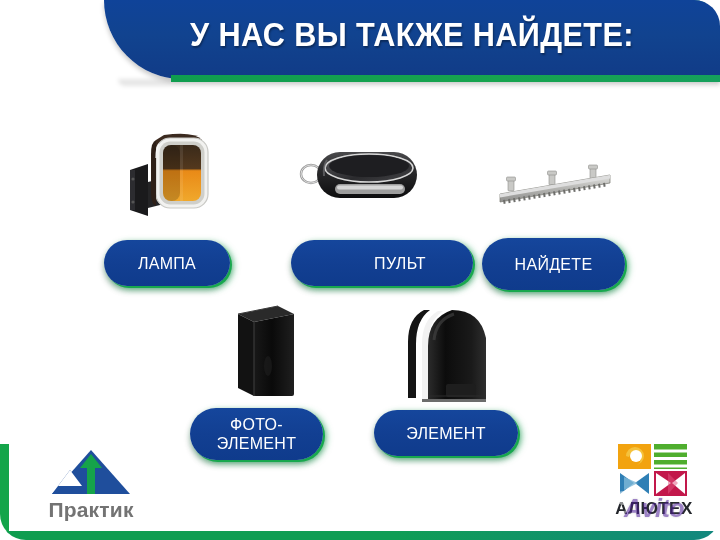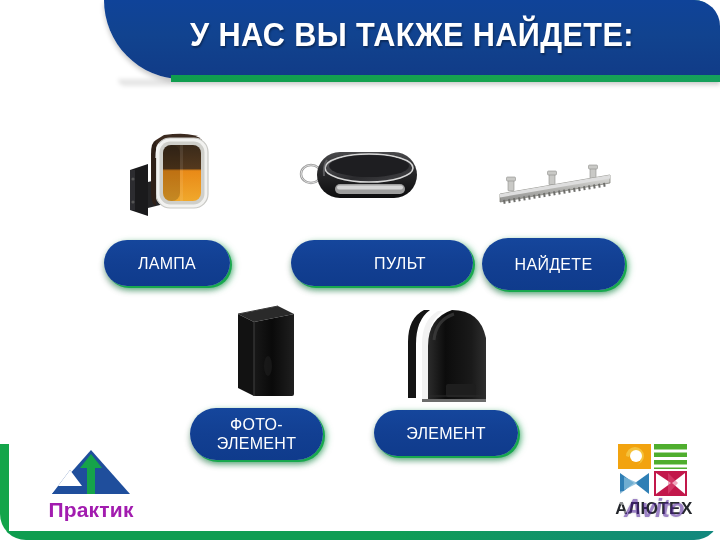--- a/index.html
+++ b/index.html
@@ -51,21 +51,21 @@
   
   #img-rack{left:492px;top:163px;width:130px;height:45px;}
   
   #img-photo{left:220px;top:300px;width:90px;height:102px;}
   
   #img-drive{left:400px;top:300px;width:98px;height:104px;}
 
   
   #logo-praktik{position:absolute;left:30px;top:448px;width:122px;height:78px;}
   #logo-praktik .ptext{position:absolute;left:0;top:50px;width:122px;text-align:center;
-      color:#a21caf;font-size:21px;font-weight:bold;letter-spacing:.2px;}
+      color:#737373;font-size:21px;font-weight:bold;letter-spacing:.2px;}
   #logo-alutech{position:absolute;left:616px;top:443px;width:76px;height:80px;}
   #logo-alutech .atext{position:absolute;left:-4px;top:56px;width:84px;text-align:center;
       color:#23262b;font-size:17px;font-weight:bold;letter-spacing:.5px;}
 
   
   #watermark{position:absolute;left:596px;top:488px;width:124px;height:42px;
       opacity:.55;pointer-events:none;}
   #watermark .wm-text{position:absolute;left:28px;top:6px;color:#4c1d95;font-size:25px;
       font-weight:bold;font-style:italic;letter-spacing:-.5px;
       text-shadow:0 0 2px rgba(120,120,120,.6);}

